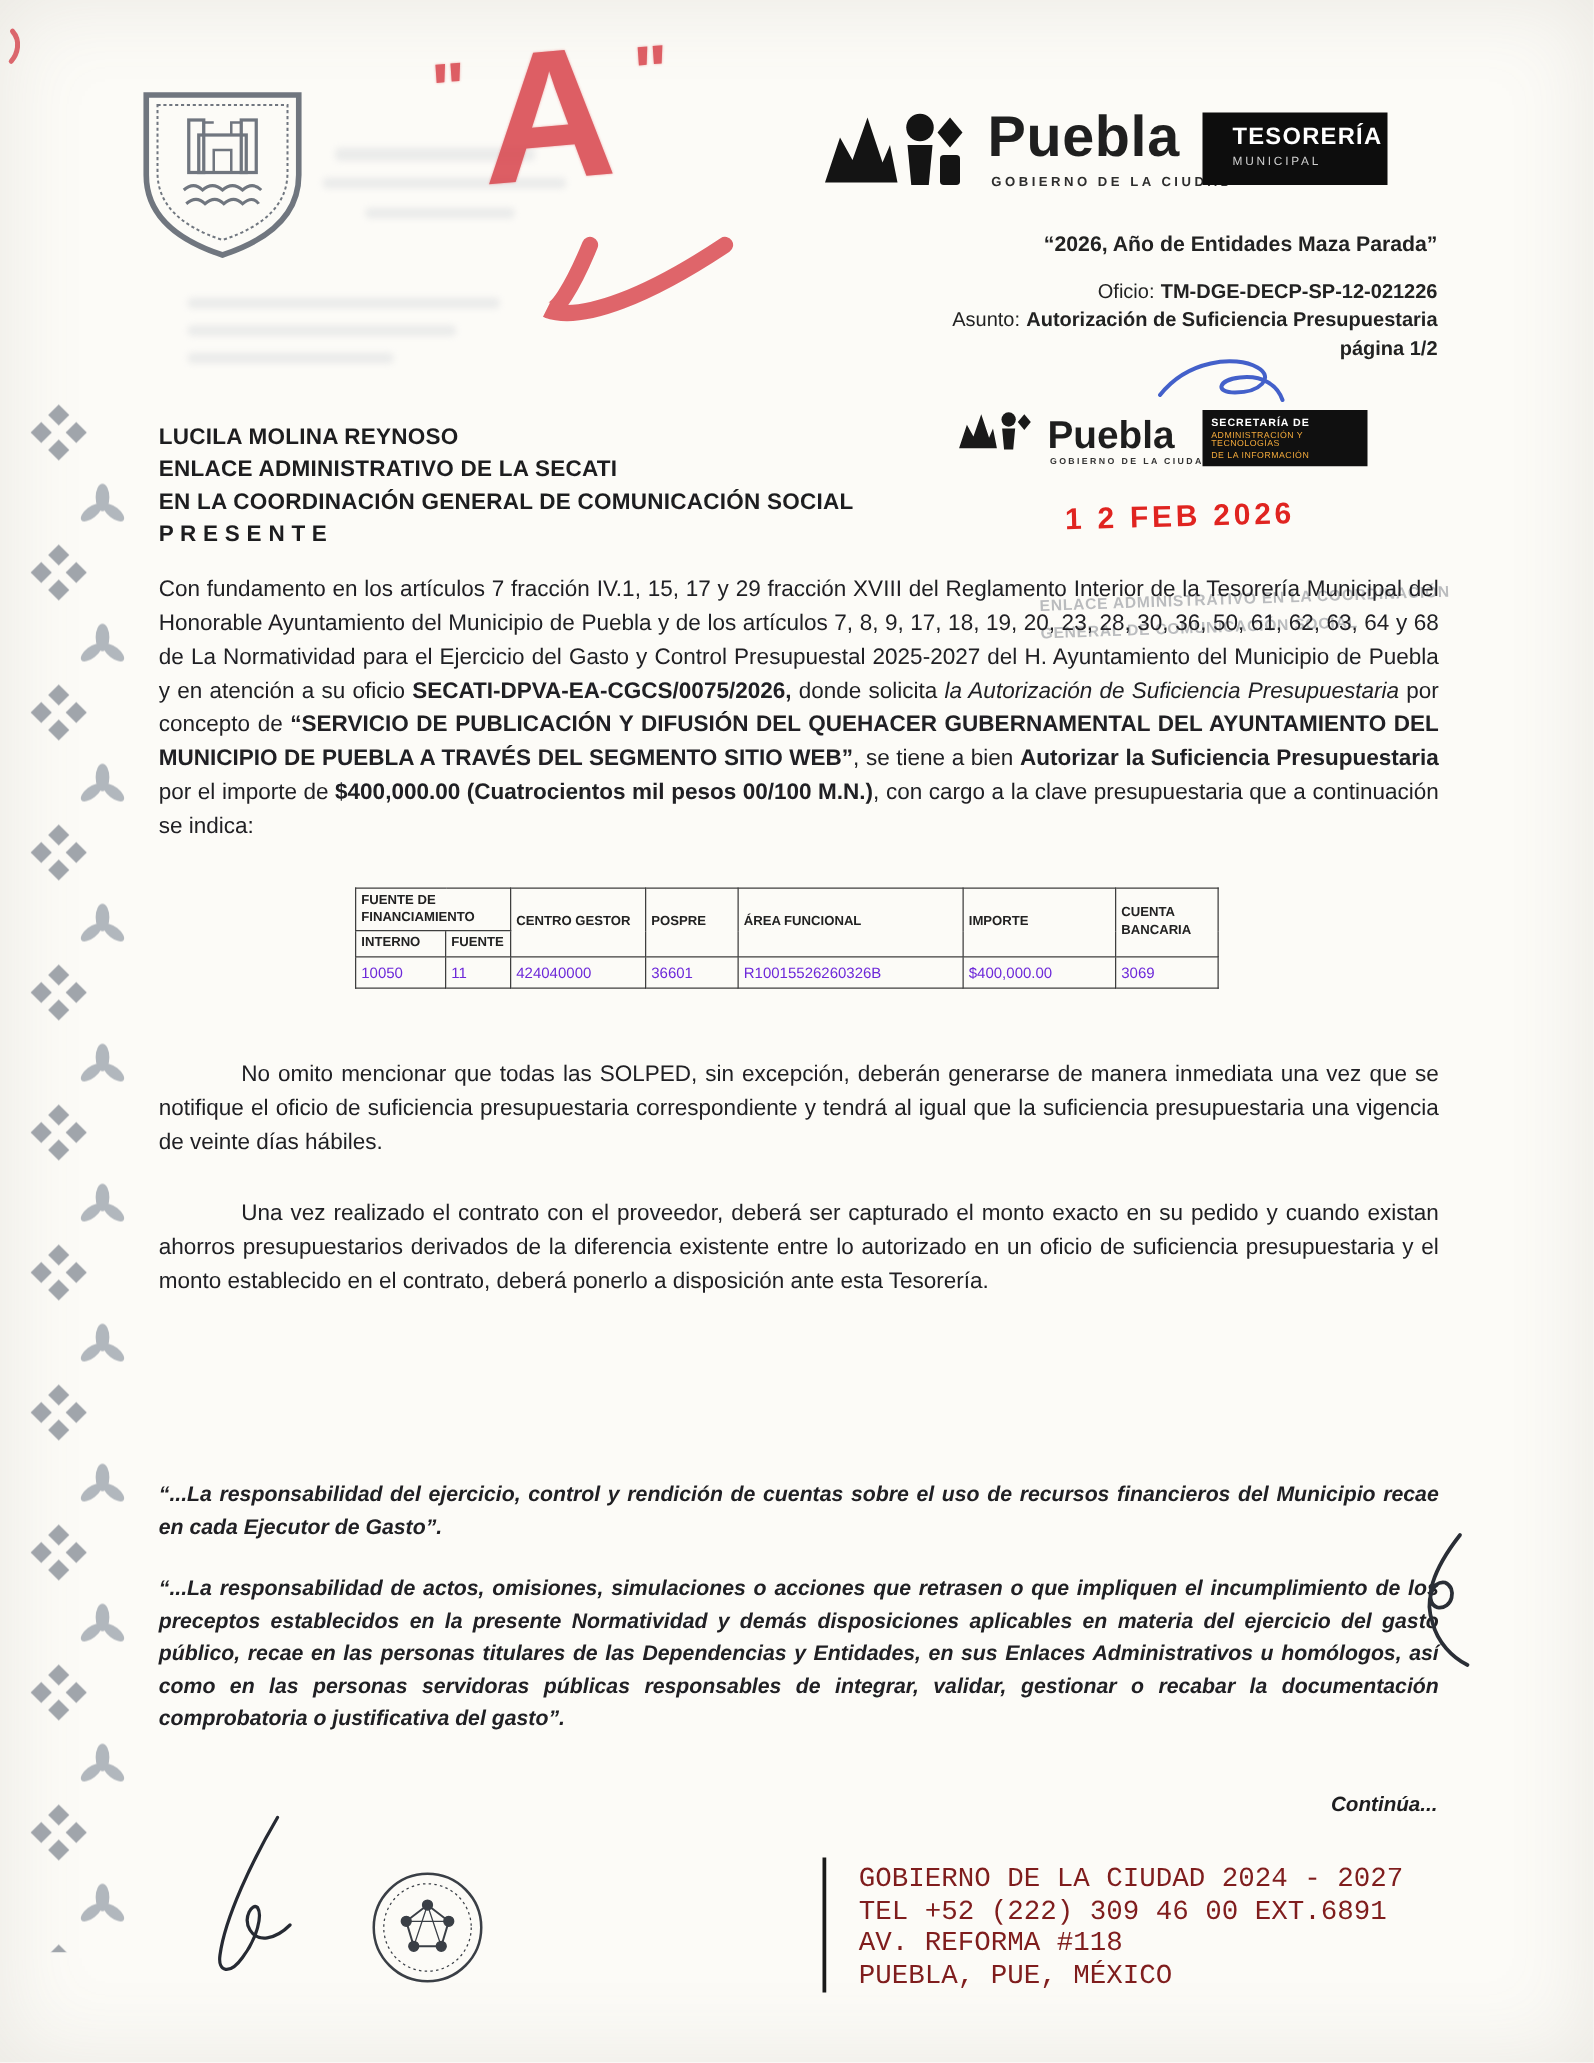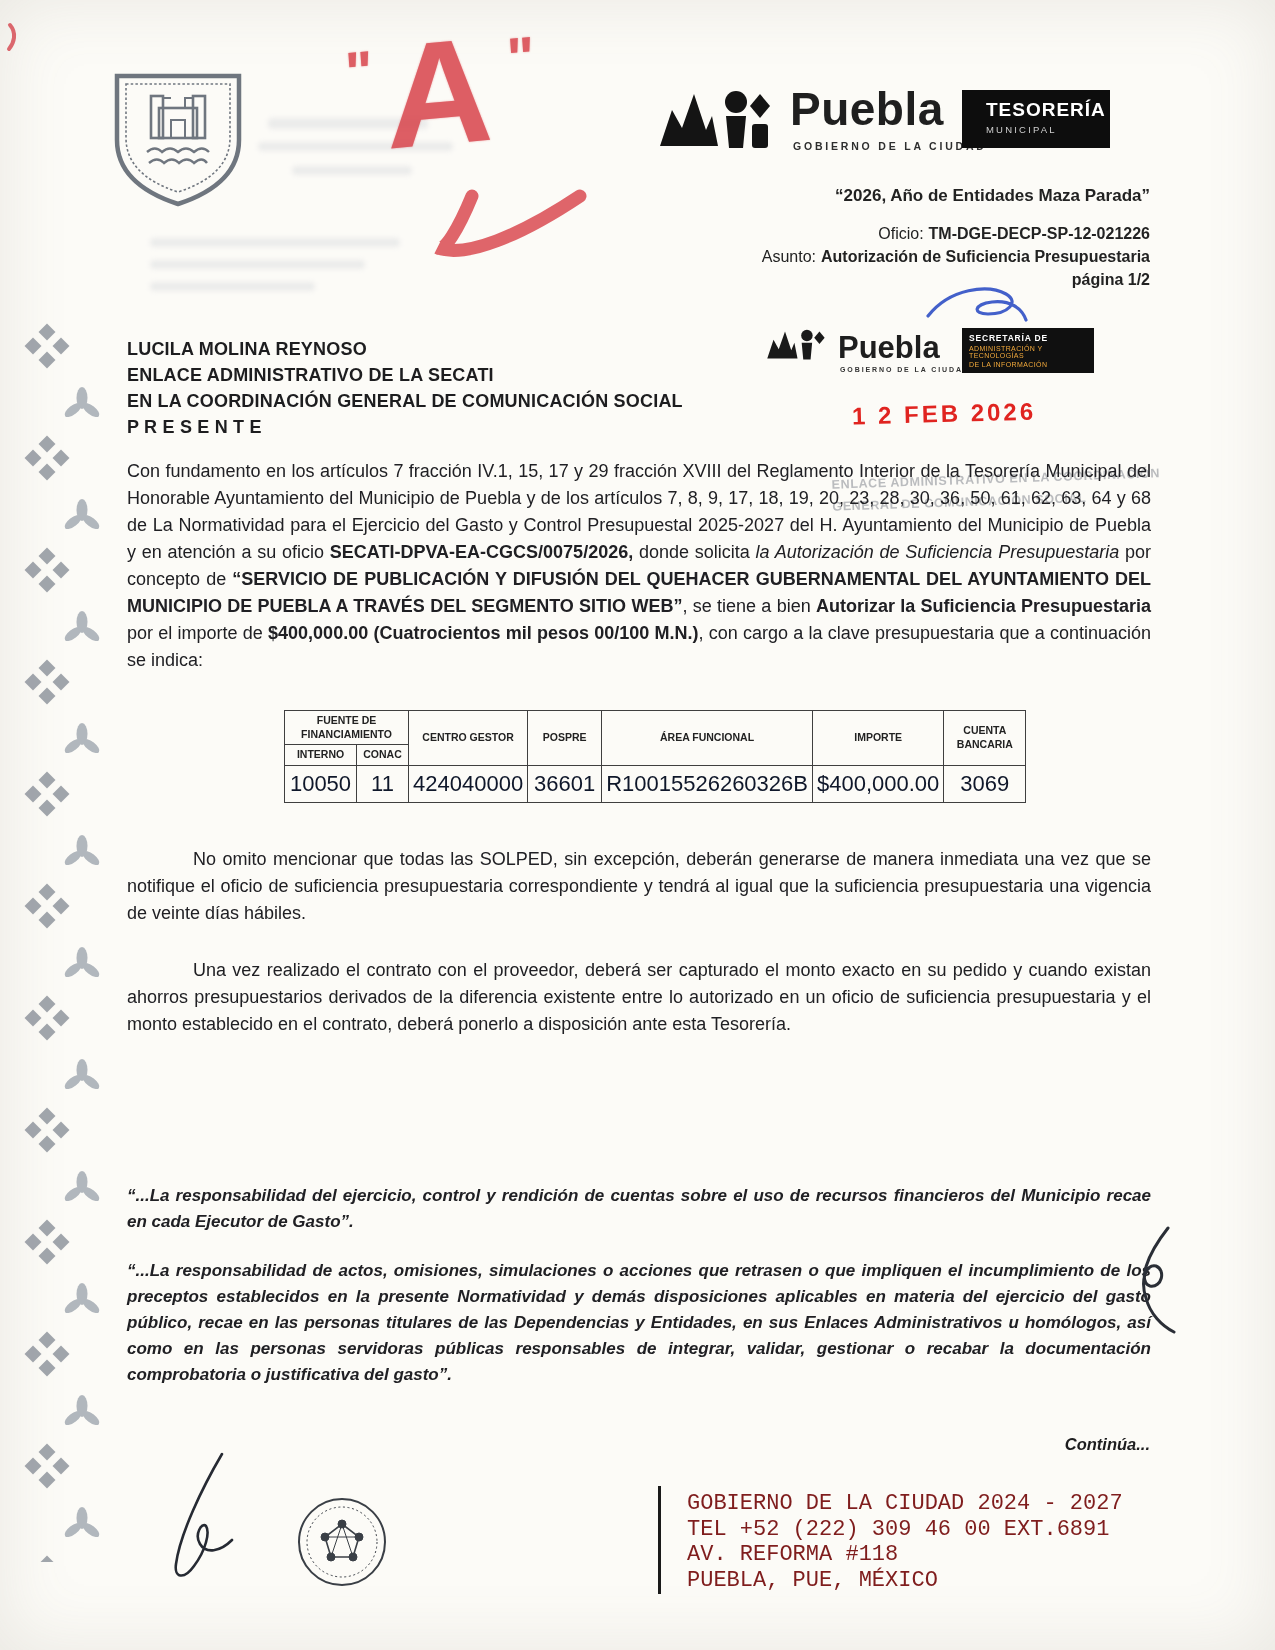--- a/index.html
+++ b/index.html
@@ -26,23 +26,23 @@
   .stamp-wordmark{font-weight:700;font-size:31px;color:#1e1e1e;}
   .stamp-tagline{font-size:7px;font-weight:700;letter-spacing:1.9px;color:#333;}
   .stamp-box{background:#101010;width:132px;padding:5px 7px;box-sizing:border-box;}
   .stamp-box-l1{color:#fff;font-size:8.5px;font-weight:700;letter-spacing:.8px;}
   .stamp-box-l2{color:#f2a93b;font-size:7px;letter-spacing:.4px;margin-top:2px;}
   .stamp-date{color:#e02420;font-weight:700;font-size:24px;letter-spacing:3px;transform:rotate(-1.5deg);}
   .stamp-faint{color:rgba(96,100,112,.42);font-size:12.5px;font-weight:700;letter-spacing:.6px;
                line-height:22px;transform:rotate(-2deg);}
   
   .ptable{border-collapse:collapse;table-layout:fixed;}
-  .ptable th,.ptable td{border:1.5px solid #3f3f3f;text-align:center;vertical-align:middle;margin-top:18px;}
+  .ptable th,.ptable td{border:1.5px solid #3f3f3f;text-align:left;vertical-align:middle;margin-top:18px;}
   .ptable th{font-size:10.5px;font-weight:700;padding:3px 4px;line-height:1.3;color:#222;}
-  .ptable td{font-size:22px;padding:5px 4px;color:#0f172a;}
+  .ptable td{font-size:12px;padding:5px 4px;color:#6d28d9;}
   
   .grade{display:flex;align-items:flex-start;gap:14px;color:#d8434b;opacity:.85;
          transform:rotate(-5deg) skewX(-4deg);font-weight:700;
          text-shadow:0 0 2px rgba(216,67,75,.55);}
   .grade .q{font-size:58px;line-height:1;margin-top:6px;}
   .grade .letter{font-size:148px;line-height:.85;}
   
   .mono{font-family:"Liberation Mono","DejaVu Sans Mono",monospace;font-size:22px;line-height:25.5px;color:#7f1d1d;}
   .capital{display:flex;flex-direction:column;align-items:center;width:250px;color:#111;}
   .capital-top{display:flex;align-items:center;gap:9px;font-weight:700;font-size:15px;letter-spacing:5px;}
@@ -183,21 +183,21 @@
       <tr>
         <th colspan="2">FUENTE DE FINANCIAMIENTO</th>
         <th rowspan="2">CENTRO GESTOR</th>
         <th rowspan="2">POSPRE</th>
         <th rowspan="2">ÁREA FUNCIONAL</th>
         <th rowspan="2">IMPORTE</th>
         <th rowspan="2">CUENTA BANCARIA</th>
       </tr>
       <tr>
         <th>INTERNO</th>
-        <th>CONAC</th>
+        <th>FUENTE</th>
       </tr>
     </thead>
     <tbody>
       <tr>
         <td>10050</td>
         <td>11</td>
         <td>424040000</td>
         <td>36601</td>
         <td>R10015526260326B</td>
         <td>$400,000.00</td>

